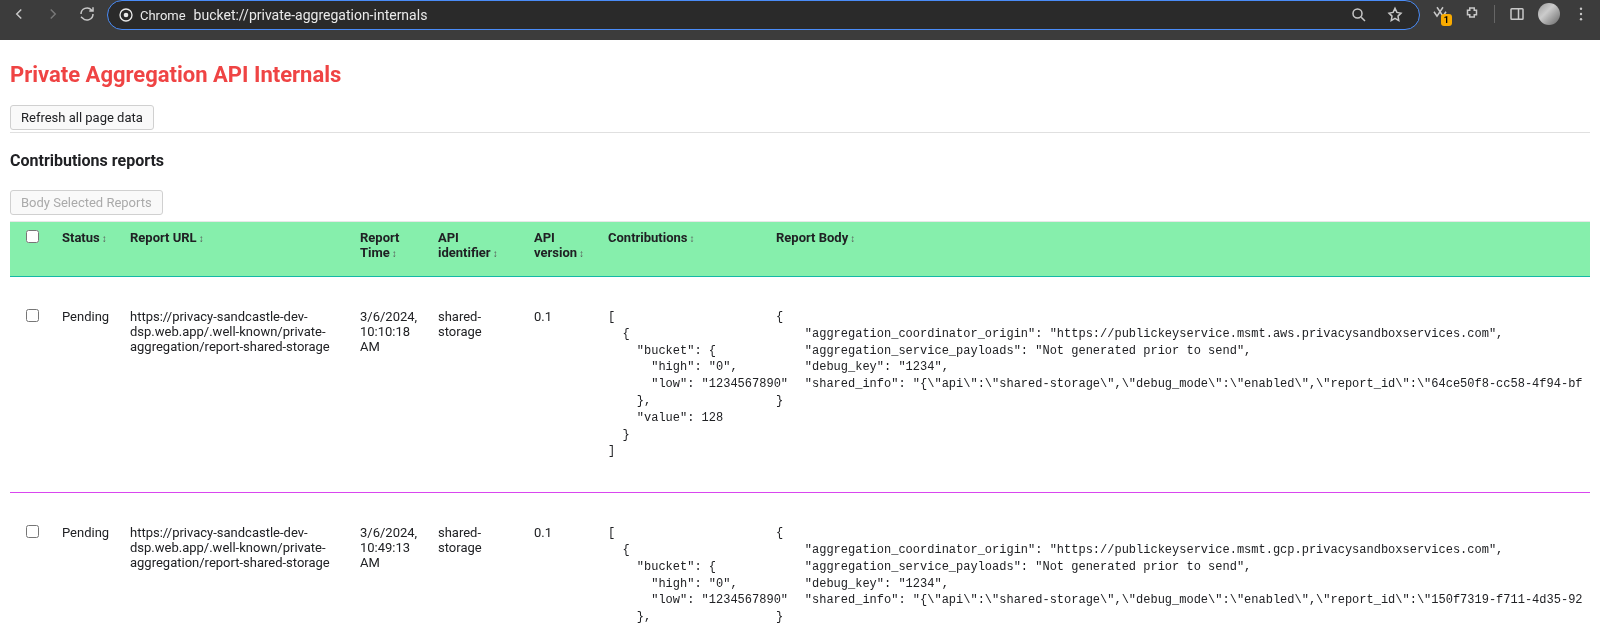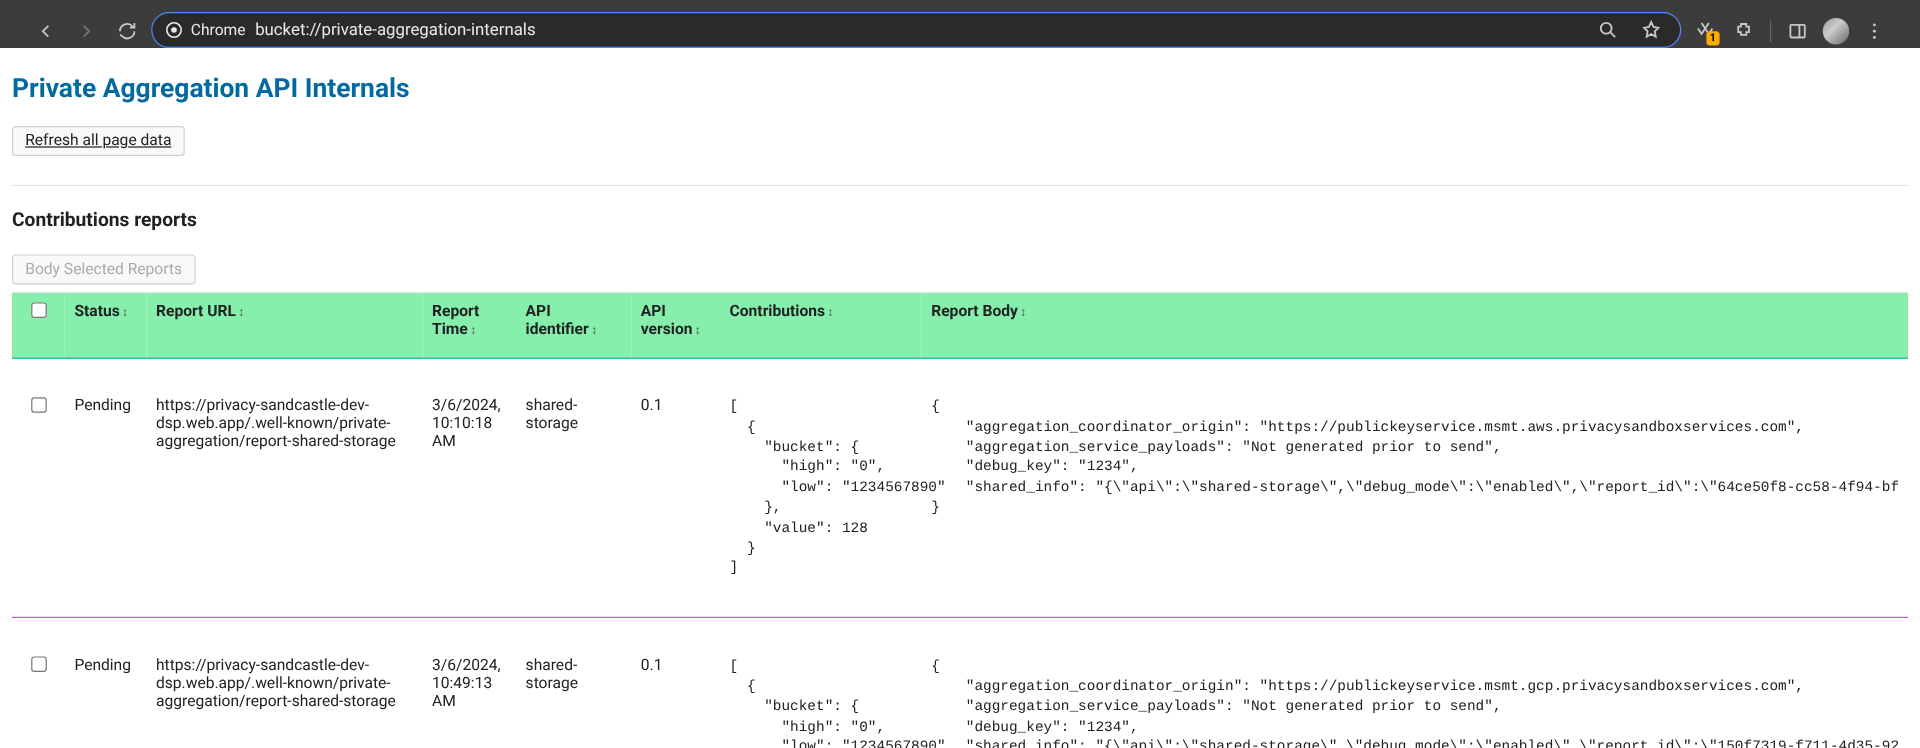--- a/index.html
+++ b/index.html
@@ -10,22 +10,22 @@
     body {
       font-family: -apple-system, BlinkMacSystemFont, "Segoe UI", Roboto, Arial, sans-serif;
       background: #fff;
       color: #202124;
       font-size: 13px;
     }
     .browser-chrome {
       background: #3c3c3c;
       height: 40px;
       display: flex;
-      align-items: flex-end;
-      padding: 0 24px;
+      align-items: flex-start;
+      padding: 0 5px;
       gap: 6px;
     }
     .nav-icon {
       width: 28px;
       height: 28px;
       display: flex;
       align-items: center;
       justify-content: center;
       border-radius: 50%;
       color: #c8c8c8;
@@ -112,27 +112,26 @@
       border-radius: 50%;
       background: linear-gradient(135deg, #999 0%, #ccc 40%, #666 100%);
     }
     .content {
       padding: 10px;
     }
     h2.page-title {
       font-size: 22px;
       font-weight: 700;
       margin: 12px 0 18px 0;
-      color: #0369a1;
+      color: #ef4444;
     }
     .btn-row {
       display: flex;
       gap: 24px;
-      margin-bottom: 24px;
-      text-decoration: underline;
+      margin-bottom: 2px;
     }
     .btn {
       background: #f9f9f9;
       border: 1px solid #d0d0d0;
       border-radius: 3px;
       padding: 4px 10px;
       font-size: 13px;
       cursor: pointer;
       color: #202124;
       font-family: inherit;

